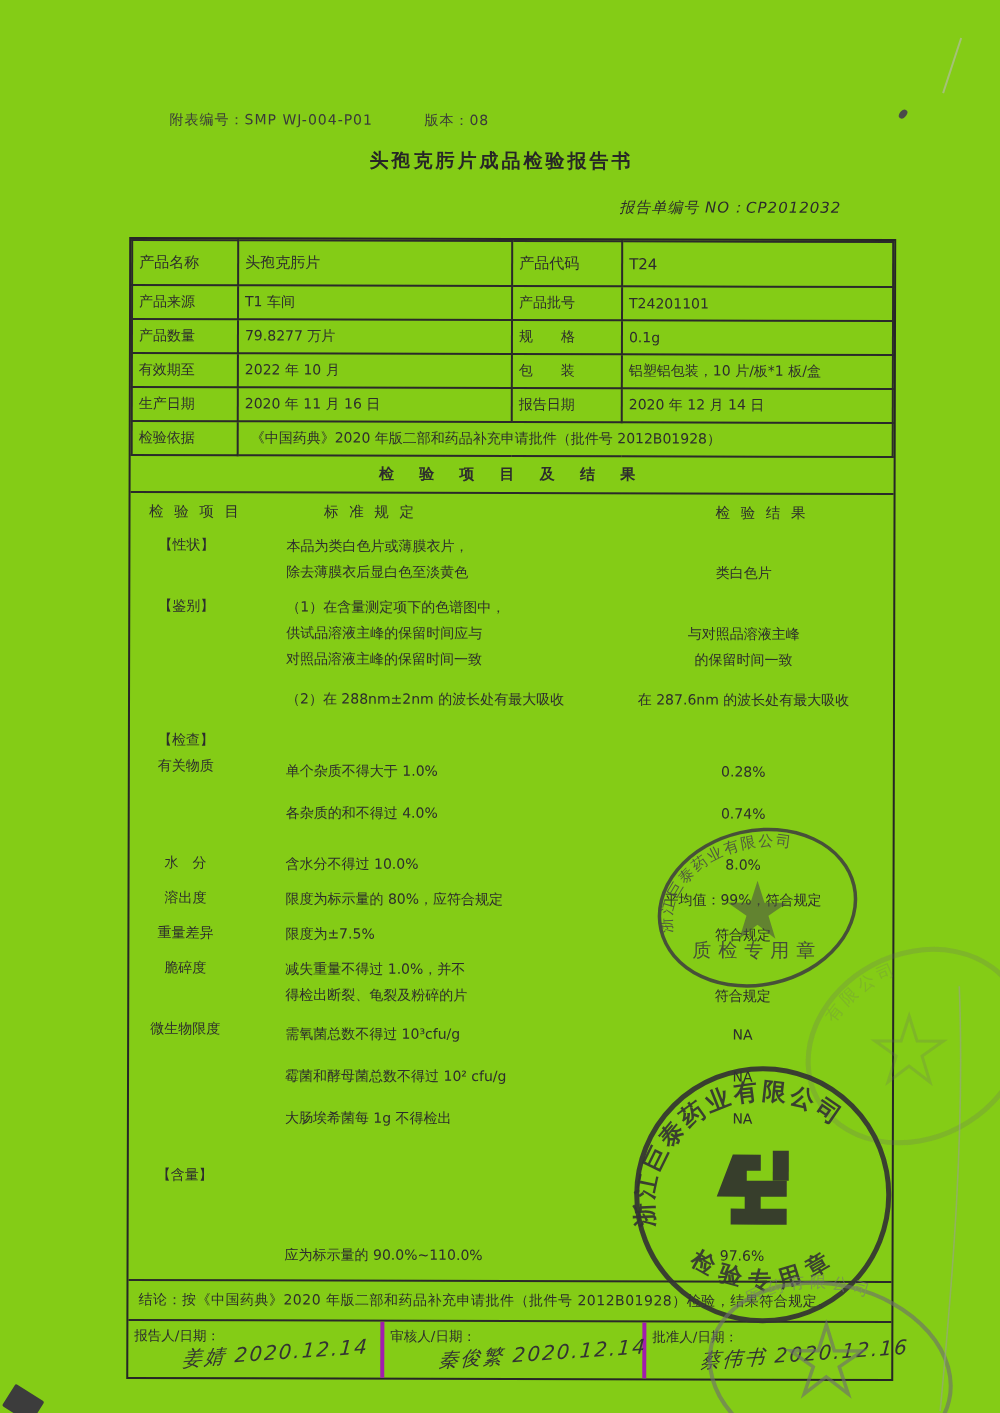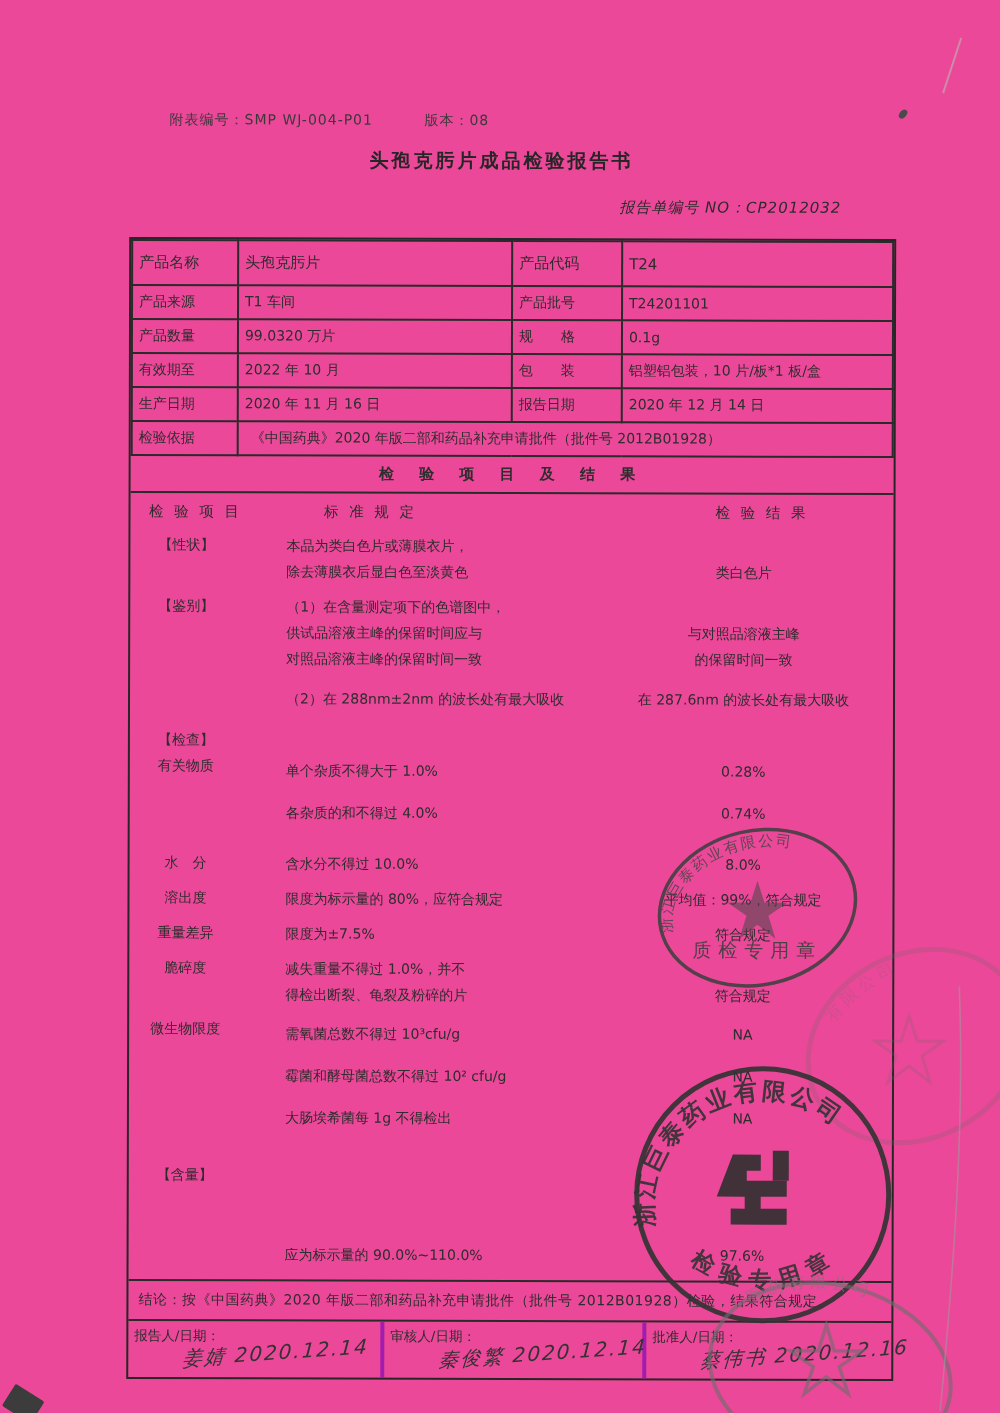--- a/index.html
+++ b/index.html
@@ -1,18 +1,18 @@
 <!DOCTYPE html>
 <html><head>
 <meta charset="utf-8">
 <style>
   html,body{margin:0;padding:0;background:#e8e8e6;}
   .page{
     position:relative;width:1000px;height:1413px;margin:0 auto;
-    background:#ec4899;overflow:hidden;
+    background:#84cc16;overflow:hidden;
     font-family:"DejaVu Sans","Liberation Sans",sans-serif;
     color:#2d2d2d;
   }
   .scan-tilt{position:absolute;inset:0;transform:rotate(0.15deg);}
   
   .doc-code{position:absolute;left:168px;top:112px;font-size:14px;letter-spacing:1px;color:#3a3a3a;}
   .doc-code .ver{margin-left:46px;}
   .title{position:absolute;left:0;top:148px;width:100%;text-align:center;
          font-size:19px;font-weight:bold;letter-spacing:3px;color:#262626;}
   .report-no{position:absolute;left:618px;top:198px;font-size:15px;letter-spacing:1px;color:#2b2b2b;font-style:italic;}
@@ -93,21 +93,21 @@
               <td>T24</td>
             </tr>
             <tr>
               <td class="lab">产品来源</td>
               <td>T1 车间</td>
               <td class="lab">产品批号</td>
               <td>T24201101</td>
             </tr>
             <tr>
               <td class="lab">产品数量</td>
-              <td>99.0320 万片</td>
+              <td>79.8277 万片</td>
               <td class="lab">规　　格</td>
               <td>0.1g</td>
             </tr>
             <tr>
               <td class="lab">有效期至</td>
               <td>2022 年 10 月</td>
               <td class="lab">包　　装</td>
               <td>铝塑铝包装，10 片/板*1 板/盒</td>
             </tr>
             <tr>

